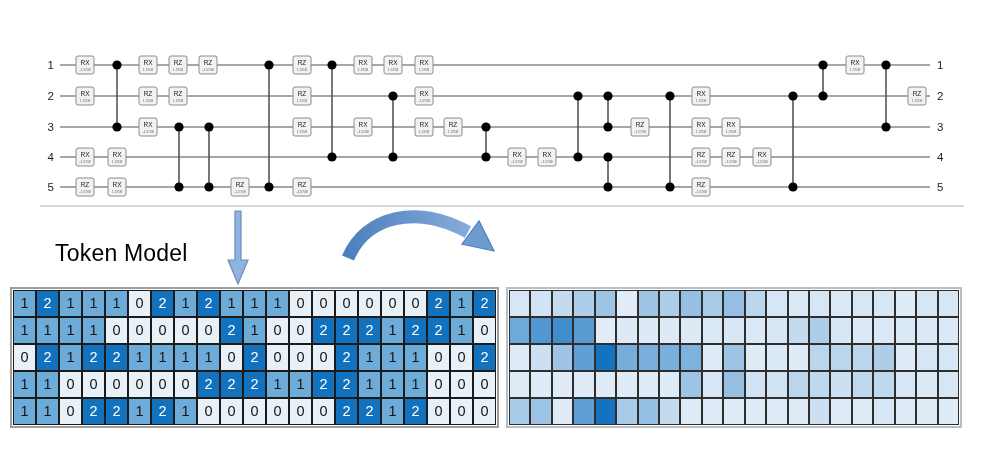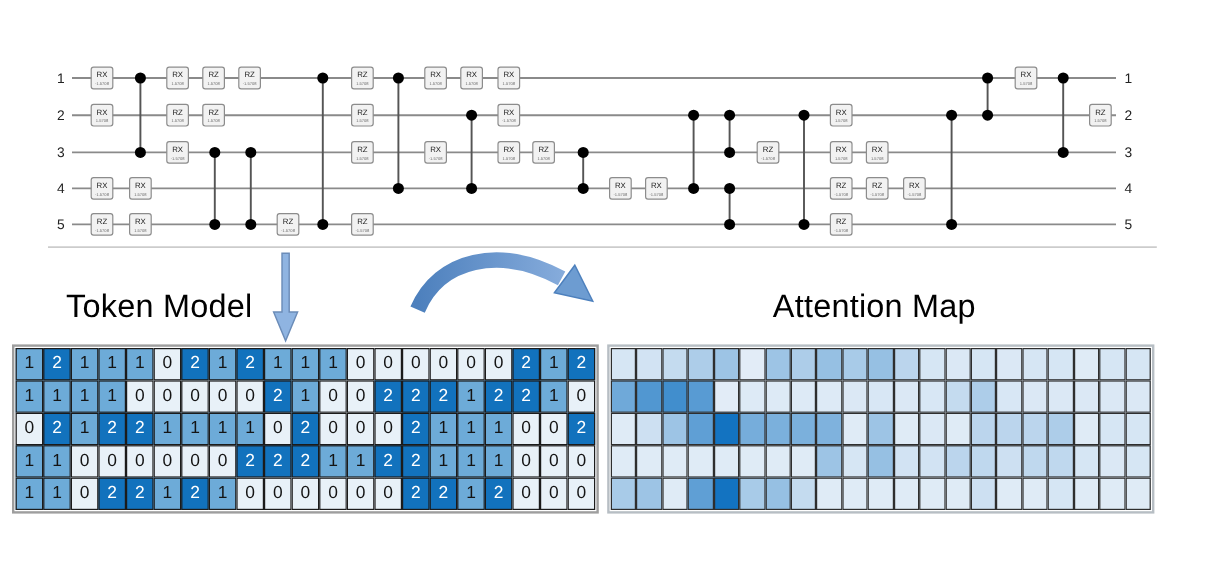--- a/index.html
+++ b/index.html
@@ -1,21 +1,21 @@
 <!DOCTYPE html>
 <html><head>
 <meta charset="utf-8">
 <style>
   html,body{margin:0;padding:0;background:#ffffff;}
   .canvas{
     position:relative;width:1006px;height:469px;background:#ffffff;
     font-family:"Liberation Sans",sans-serif;overflow:hidden;
   }
   .section-label{
-    position:absolute;font-size:27px;color:#000;letter-spacing:0.2px;
+    position:absolute;font-size:23px;color:#000;letter-spacing:0.2px;
     white-space:nowrap;
   }
   #token-label{left:55px;top:240px;}
   #attention-label{left:644px;top:240px;}
   .grid-frame{
     position:absolute;background:#ffffff;padding:1px;
   }
   #token-frame{left:10px;top:287px;border:2px solid #9e9e9e;}
   #attention-frame{left:506px;top:287px;border:2px solid #b7bec4;}
   .heatgrid{display:grid;}
@@ -201,21 +201,20 @@
       <rect x="293" y="178" width="18" height="18" rx="2" fill="#f2f2f2" stroke="#8c8c8c" stroke-width="1"></rect>
       <text x="302" y="186.5" text-anchor="middle" font-size="6.5" fill="#222222">RZ</text>
       <text x="302" y="193" text-anchor="middle" font-size="3.4" fill="#666666">-1.5708</text>
       <rect x="692" y="178" width="18" height="18" rx="2" fill="#f2f2f2" stroke="#8c8c8c" stroke-width="1"></rect>
       <text x="701" y="186.5" text-anchor="middle" font-size="6.5" fill="#222222">RZ</text>
       <text x="701" y="193" text-anchor="middle" font-size="3.4" fill="#666666">-1.5708</text>
     </svg>
 
   <div id="token-label" class="section-label">Token Model</div>
 
-  <div id="attention-label" class="section-label">Attention Map</div>
 
   <svg id="down-arrow-svg" width="24" height="76" viewBox="0 0 24 76" xmlns="http://www.w3.org/2000/svg">
     <path id="down-arrow-shape" d="M9,1 L15,1 L15,50 L22,50 L12,74 L2,50 L9,50 Z" stroke-width="1.2" fill="#8fb4e1" stroke="#6b8cb8"></path>
   </svg>
 
   <svg id="curved-arrow-svg" width="174" height="64" viewBox="0 0 174 64" xmlns="http://www.w3.org/2000/svg">
     <defs>
       <linearGradient id="curve-grad" x1="0" y1="0" x2="1" y2="0">
         <stop id="cg-stop1" offset="0" stop-color="#4d80bd"></stop>
         <stop id="cg-stop2" offset="1" stop-color="#85abdb"></stop>

